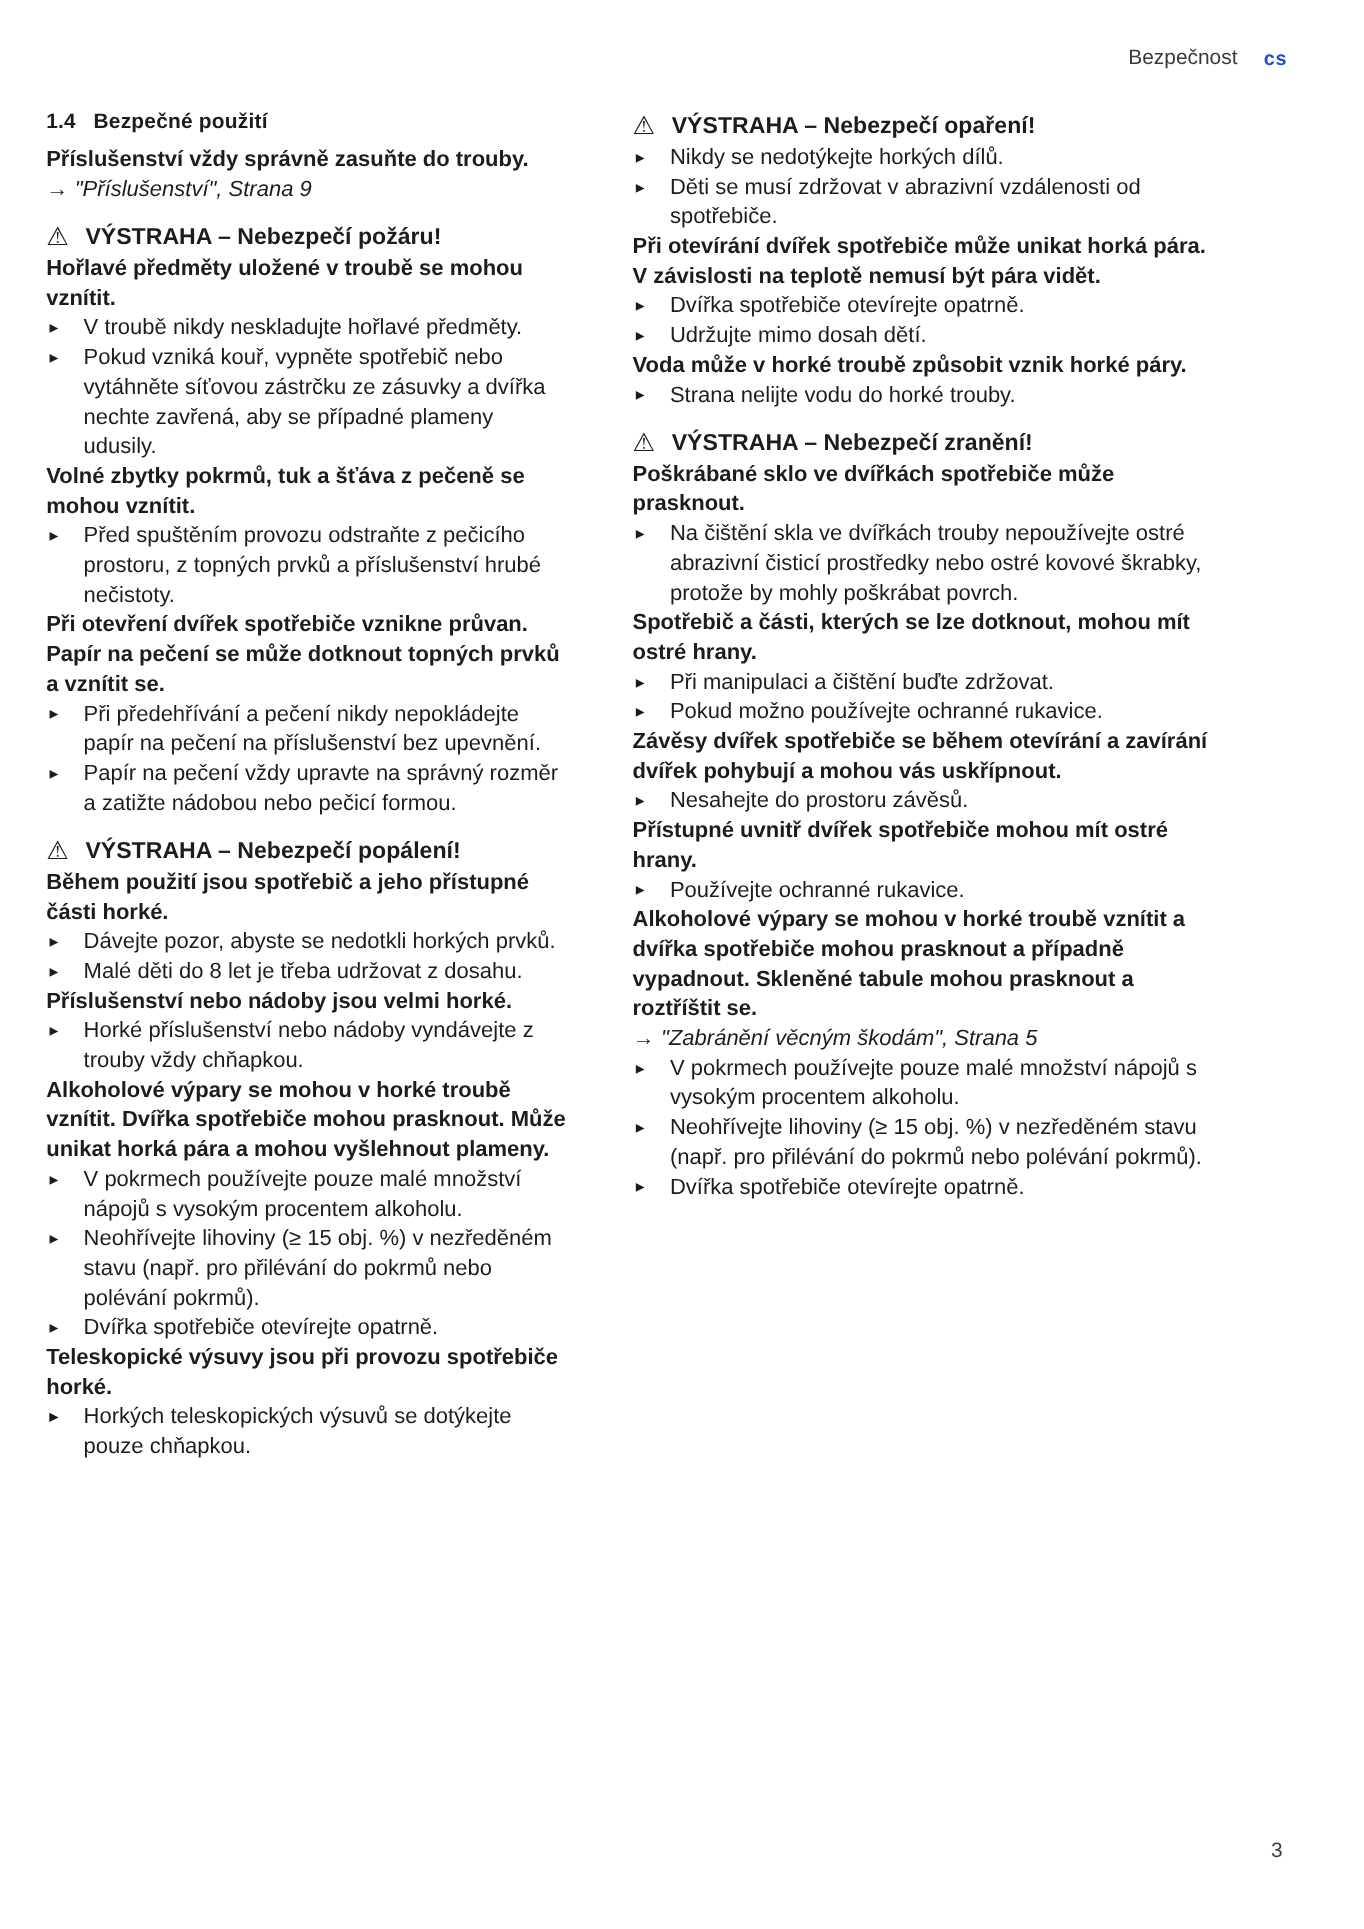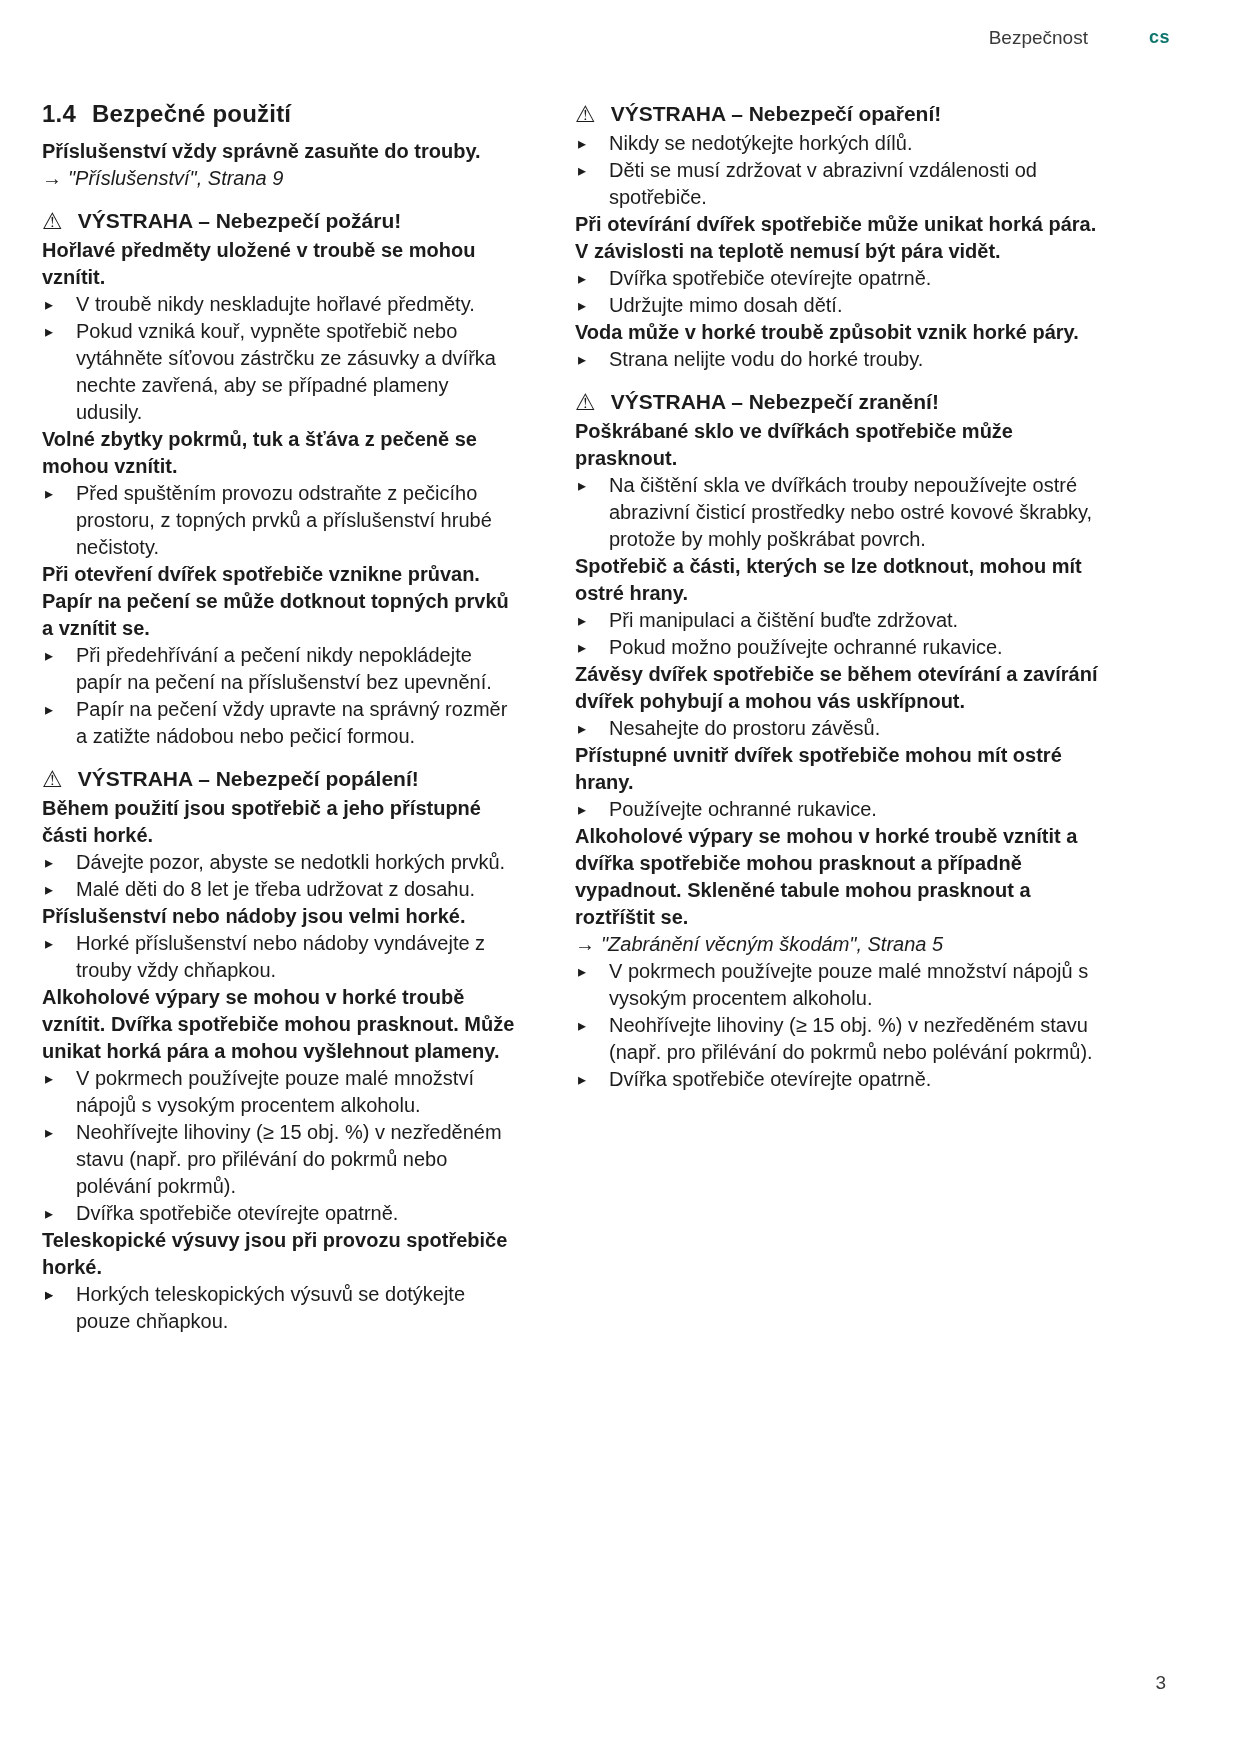--- a/index.html
+++ b/index.html
@@ -11,50 +11,49 @@
     position: relative;
     width: 1240px;
     height: 1754px;
     background: #ffffff;
     font-family: "Liberation Sans", "DejaVu Sans", sans-serif;
     color: #1c1c1c;
     overflow: hidden;
   }
   .running-header {
     position: absolute;
-    top: 27px;
+    top: 42px;
     right: 70px;
     font-size: 19px;
     color: #3a3a3a;
     display: flex;
-    align-items: flex-start;
-    gap: 37px;
+    align-items: center;
   }
   .running-header .lang {
     font-weight: bold;
-    color: #0f766e;
+    color: #1d4ed8;
     font-size: 18px;
     margin-left: 24px;
     letter-spacing: 0.5px;
   }
   .content {
     position: absolute;
     top: 100px;
     left: 42px;
     width: 1065px;
     display: flex;
     gap: 55px;
   }
   .column { min-width: 0; }
   .column.left  { width: 478px; }
   .column.right { width: 532px; }
   .column > :first-child { margin-top: 0 !important; }
 
   .section-heading {
-    font-size: 24px;
+    font-size: 19px;
     font-weight: bold;
     margin: 0 0 10px 0;
     letter-spacing: 0.2px;
   }
   .section-heading .sec-num { margin-right: 16px; }
 
   p.body-par {
     font-size: 20px;
     line-height: 27px;
     margin: 0;

